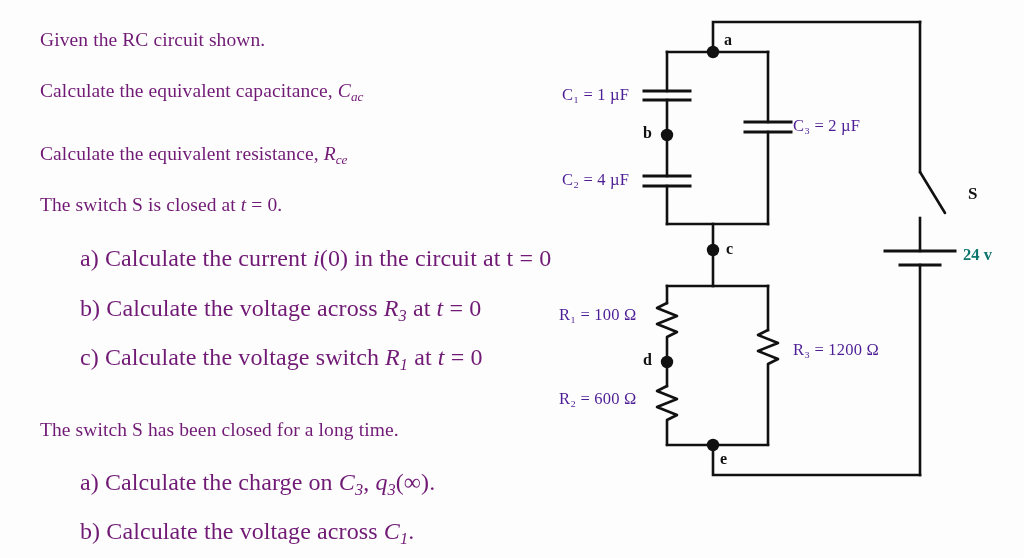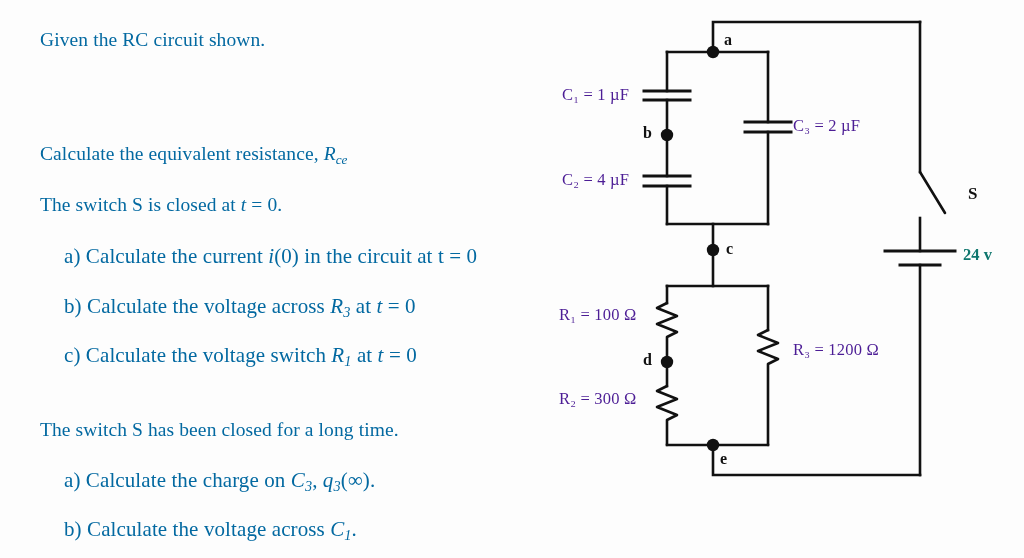--- a/index.html
+++ b/index.html
@@ -29,23 +29,23 @@
     top: 0;
     width: 540px;
     height: 558px;
   }
   .q-line {
     position: absolute;
     font-size: 19.5px;
     line-height: 1.2;
     white-space: nowrap;
     letter-spacing: 0.1px;
-    color: #0369a1;
-  }
-  .q-line.indent { font-size: 21px; }
+    color: #701a75;
+  }
+  .q-line.indent { font-size: 24px; margin-left: 16px; }
 
   .var   { font-style: italic; }
   sub    { font-size: 0.68em; font-style: italic; vertical-align: -0.28em; }
 
   
   #circuit {
     position: absolute;
     left: 540px;
     top: 0;
     width: 484px;
@@ -84,20 +84,23 @@
 <body>
 
 <div id="page">
 
   <div id="text-column">
 
     <div class="q-line" style="left:40px; top:28px;">
       <span>Given the RC circuit shown.</span>
     </div>
 
+    <div class="q-line" style="left:40px; top:79px;">
+      <span>Calculate the equivalent capacitance, </span><span class="var">C</span><sub>ac</sub>
+    </div>
 
     <div class="q-line" style="left:40px; top:142px;">
       <span>Calculate the equivalent resistance, </span><span class="var">R</span><sub>ce</sub>
     </div>
 
     <div class="q-line" style="left:40px; top:193px;">
       <span>The switch S is closed at </span><span class="var">t</span><span> = 0.</span>
     </div>
 
     <div class="q-line indent" style="left:64px; top:244px;">
@@ -194,21 +197,21 @@
     </svg>
 
     <div class="clab" style="left:22px; top:85px;">C₁ = 1 µF</div>
 
     <div class="clab" style="left:22px; top:170px;text-align:center;">C₂ = 4 µF</div>
 
     <div class="clab" style="left:253px; top:116px;text-align:center;">C₃ = 2 µF</div>
 
     <div class="clab" style="left:19px; top:305px;">R₁ = 100 Ω</div>
 
-    <div class="clab" style="left:19px; top:389px;">R₂ = 300 Ω</div>
+    <div class="clab" style="left:19px; top:389px;">R₂ = 600 Ω</div>
 
     <div class="clab" style="left:245px; top:340px;margin-left:8px;">R₃ = 1200 Ω</div>
 
     <div class="nodelab" style="left:184px; top:31px;">a</div>
     <div class="nodelab" style="left:103px; top:124px;">b</div>
     <div class="nodelab" style="left:186px; top:240px;">c</div>
     <div class="nodelab" style="left:103px; top:351px;">d</div>
     <div class="nodelab" style="left:180px; top:450px;">e</div>
 
     <div class="biglab" style="left:428px; top:184px;">S</div>

